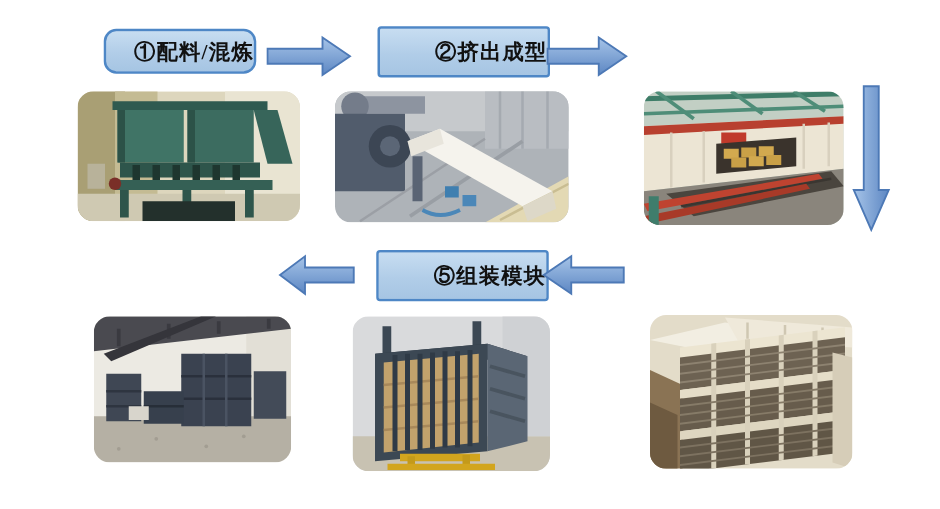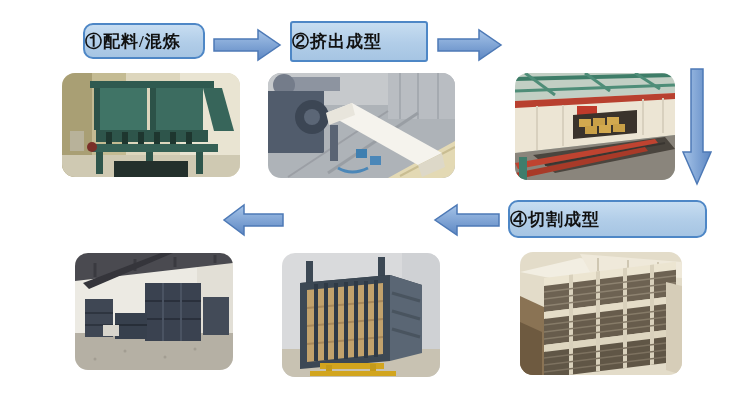--- a/index.html
+++ b/index.html
@@ -1,44 +1,44 @@
 <!DOCTYPE html>
 <html><head>
 <meta charset="utf-8">
 <style>
   html,body{margin:0;padding:0;background:#fff;}
   #canvas{
     position:relative;width:752px;height:407px;background:#ffffff;overflow:hidden;
     font-family:"Liberation Serif","DejaVu Serif",serif;
   }
   .step-box{
-    position:absolute;display:flex;align-items:center;justify-content:flex-start;
+    position:absolute;display:flex;align-items:center;justify-content:flex-end;
     background:linear-gradient(180deg,#c7ddf1 0%,#b1cde8 55%,#a6c5e3 100%);
     border:2.5px solid #4e87c6;border-radius:10px;box-sizing:border-box;
     font-weight:bold;font-size:17px;color:#111;letter-spacing:1px;white-space:nowrap;
   }
-  .step-box.pill{border-radius:3px;}
+  .step-box.pill{border-radius:3px;margin-left:12px;}
   .arrow{position:absolute;}
   .photo{position:absolute;border-radius:13px;overflow:hidden;}
   .photo svg{display:block;}
 </style>
 </head>
 <body>
 
 <div id="canvas">
 
   <div class="step-box" style="left:83px;top:23px;width:122px;height:36px">
     <span>①配料/混炼</span>
   </div>
   <div class="step-box pill" style="left:290px;top:21px;width:138px;height:41px">
     <span>②挤出成型</span>
   </div>
 
-  <div class="step-box" style="left:508px;top:200px;width:199px;height:38px">
-    <span>④切割成型</span>
+  <div class="step-box pill" style="left:289px;top:200px;width:138px;height:41px">
+    <span>⑤组装模块</span>
   </div>
 
   <svg class="arrow" style="left:213px;top:27px" width="69" height="36" viewBox="0 0 69 36">
     <defs>
         <linearGradient id="agv" x1="0" y1="0" x2="0" y2="1">
       <stop offset="0" stop-color="#a6c4e8"></stop>
           <stop offset="1" stop-color="#5d87c3"></stop>
     </linearGradient>
       </defs>
     <polygon points="1,12 45,12 45,3 67,18 45,33 45,24 1,24" fill="url(#agv)" stroke="#4d79b6" stroke-width="1.5"></polygon>

